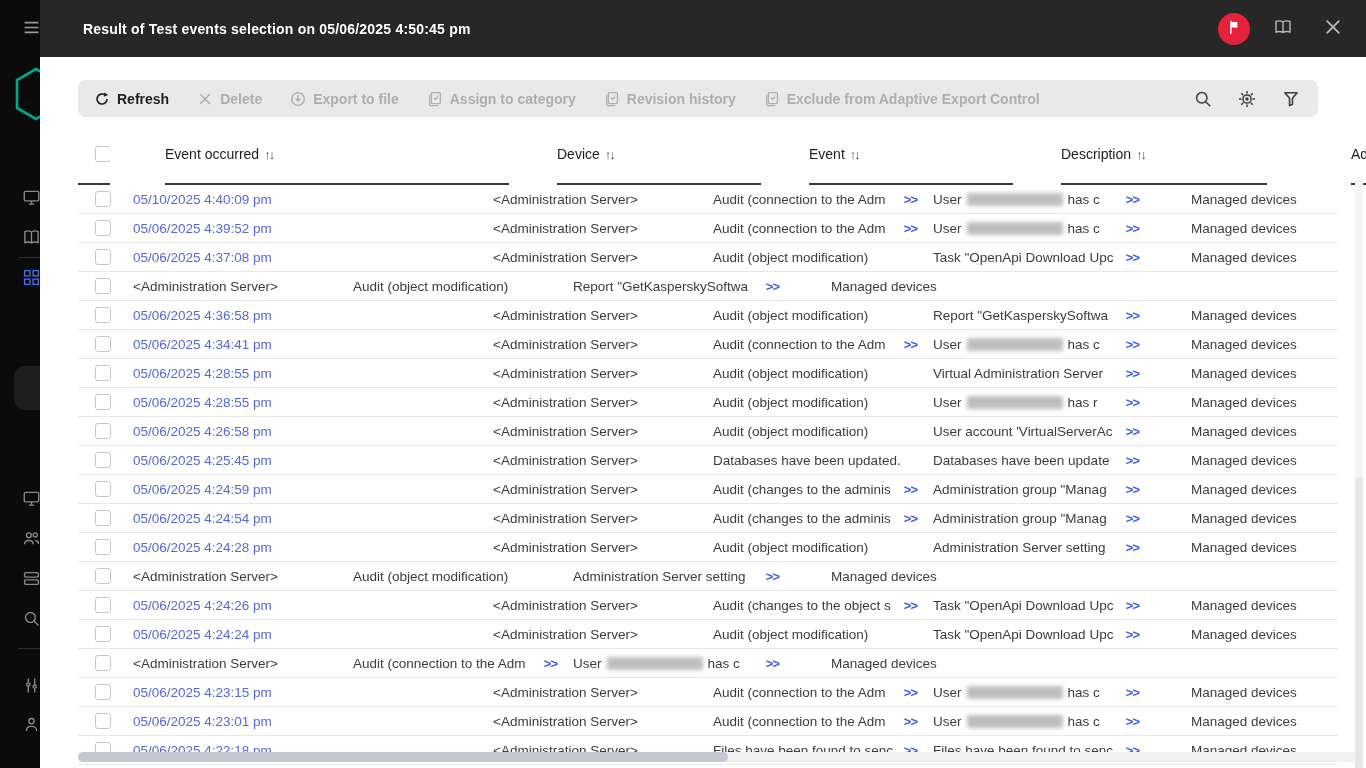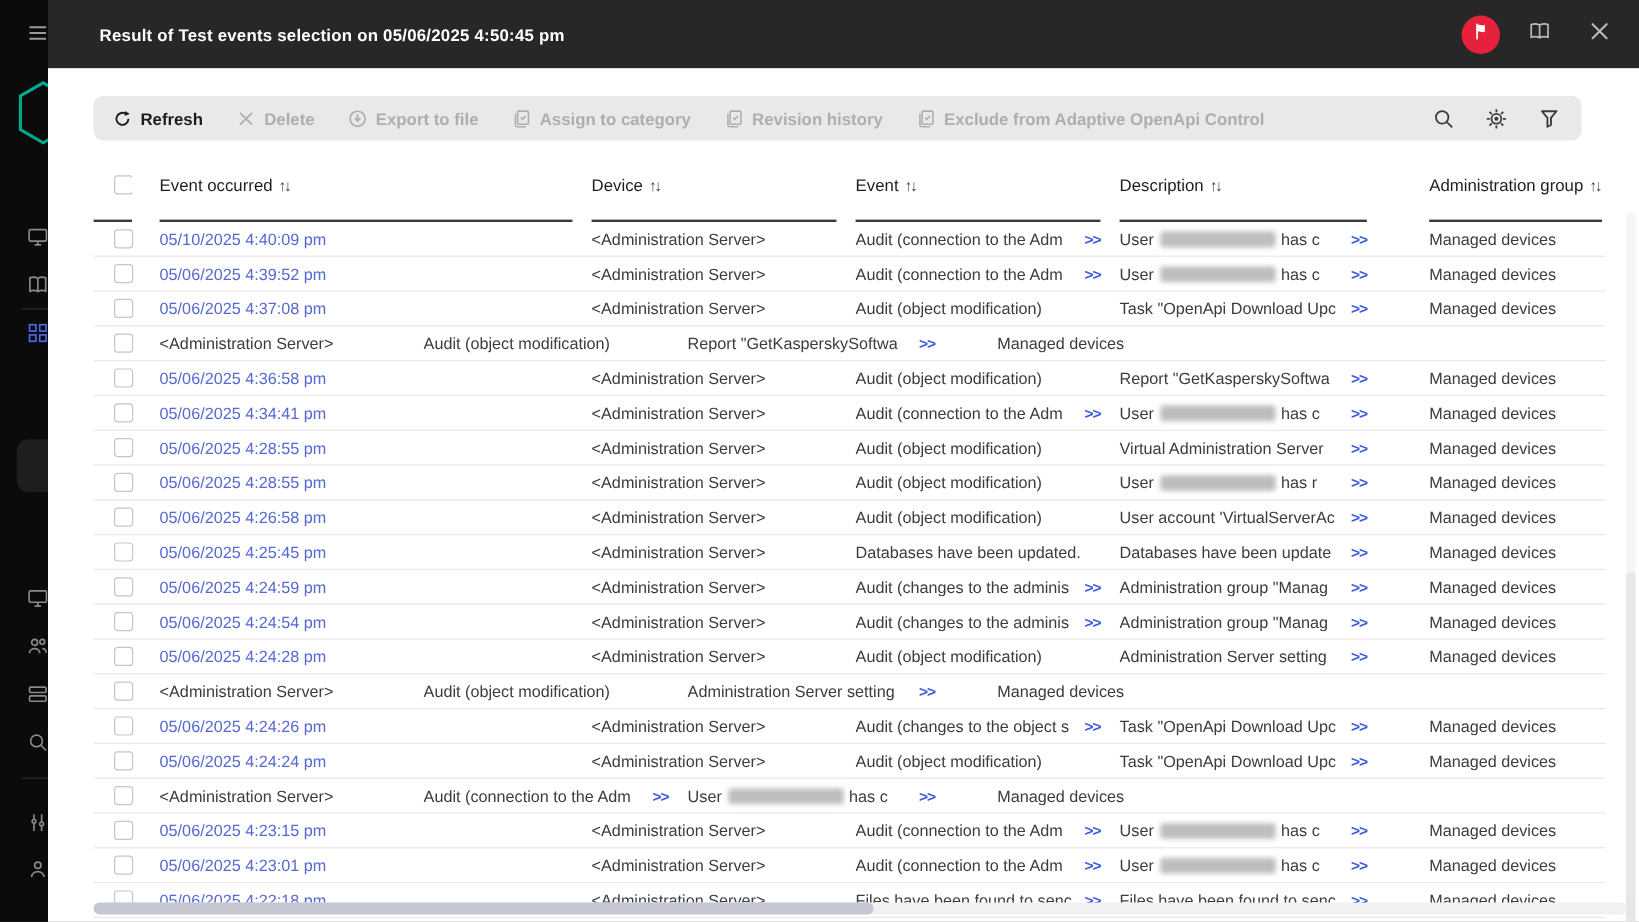--- a/index.html
+++ b/index.html
@@ -42,21 +42,21 @@
   .tb-btn .ic { width:16px; height:16px; display:block; }
   .tb-btn .ic svg { width:100%; height:100%; display:block; }
   .tb-btn.enabled { color:#1d1d1d; font-weight:600; }
   .tb-btn.disabled { color:#aeaeae; font-weight:700; cursor:default; }
   .tb-right { display:flex; align-items:center; gap:26px; }
   .tb-iconbtn { width:18px; height:18px; color:#3c3c3c; cursor:pointer; }
   .tb-iconbtn svg { width:100%; height:100%; display:block; }
 
   
   .table { margin:0 28px 0 38px; }
-  .thead { display:flex; height:68px; }
+  .thead { display:flex; height:68px;gap:32px; }
   .hcell { height:100%; display:flex; align-items:center; border-bottom:2px solid #3a3a3a;
     margin-right:16px; flex:1; font-size:14px; color:#1d1d1d; padding-top:8px; gap:5px;
     white-space:nowrap; overflow:hidden; cursor:pointer; }
   .sort { color:#4d4d4d; font-size:13px; letter-spacing:-2px; padding-right:2px; }
   .c-cb { width:55px; flex:none; }
   .c-cb .hcell { width:32px; flex:none; margin-right:0; cursor:default; }
   .c-time { width:360px; flex:none; }
   .c-device { width:220px; flex:none; }
   .c-event { width:220px; flex:none; }
   .c-desc { width:222px; flex:none; }
@@ -241,21 +241,21 @@
             <span>Revision history</span>
           </div>
           <div class="tb-btn disabled">
             <span class="ic">
               <svg viewBox="0 0 16 16" fill="none" stroke="currentColor" stroke-width="1.3">
                 <rect x="4.4" y="1.6" width="9" height="11" rx="1"></rect>
                 <path d="M2.6 3.8v9.4a1.4 1.4 0 0 0 1.4 1.4h7.2"></path>
                 <path d="M6.9 6.9l1.5 1.5 2.6-2.7"></path>
               </svg>
             </span>
-            <span>Exclude from Adaptive OpenApi Control</span>
+            <span>Exclude from Adaptive Export Control</span>
           </div>
         </div>
       <div class="tb-right">
           <span class="tb-iconbtn">
             <svg viewBox="0 0 18 18" fill="none" stroke="currentColor" stroke-width="1.5">
               <circle cx="7.8" cy="7.8" r="5.2"></circle>
               <path d="M11.7 11.7 16.2 16.2"></path>
             </svg>
           </span>
           <span class="tb-iconbtn">

